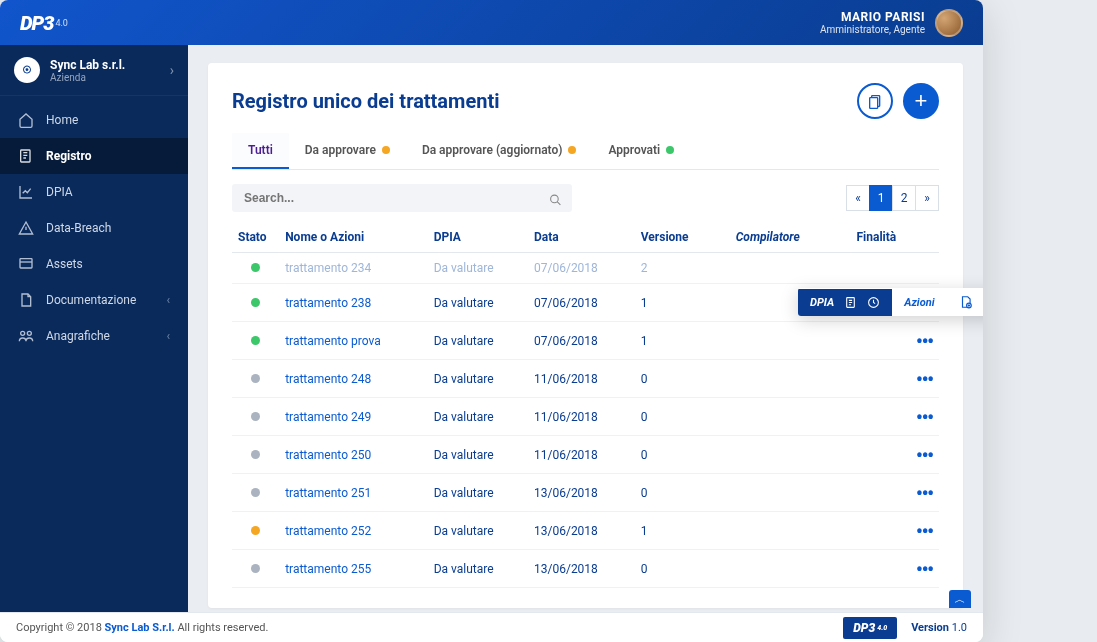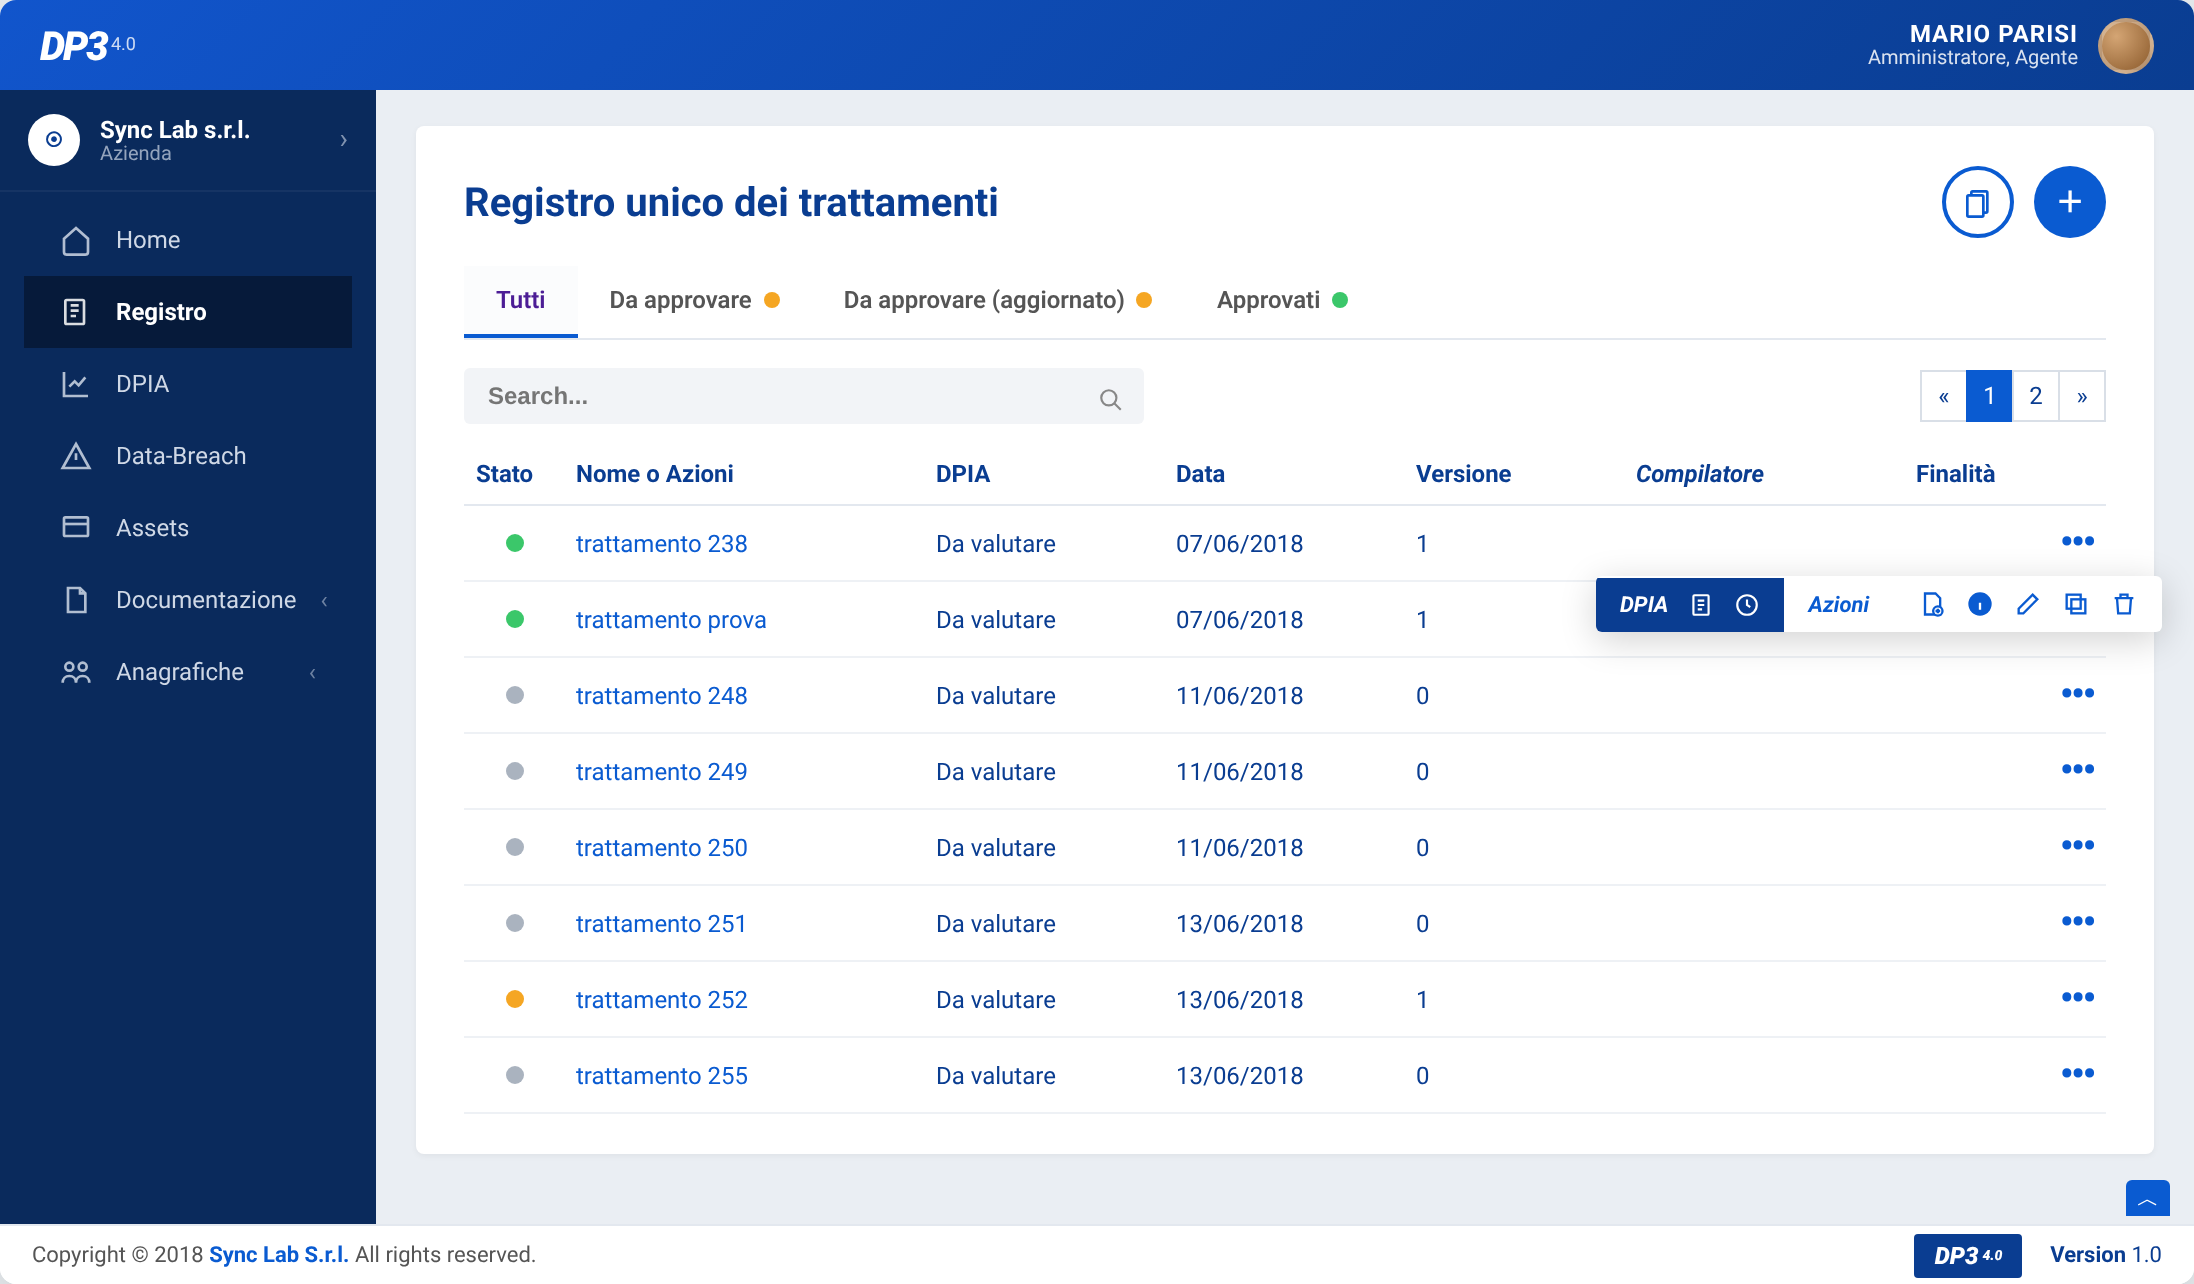--- a/index.html
+++ b/index.html
@@ -1,17 +1,17 @@
 <!DOCTYPE html>
 <html><head>
 <meta charset="utf-8">
 <style>
 * { box-sizing: border-box; margin: 0; padding: 0; }
 body { font-family: -apple-system, BlinkMacSystemFont, "Segoe UI", Roboto, sans-serif; background: #e8ecf0; overflow: hidden; }
-.app { width: 1097px; height: 642px; position: relative; background: #fff; border-radius: 8px; overflow: hidden; box-shadow: 0 10px 40px rgba(0,0,0,0.15); }
+.app { width: 983px; height: 642px; position: relative; background: #fff; border-radius: 8px; overflow: hidden; box-shadow: 0 10px 40px rgba(0,0,0,0.15); }
 
 .topbar { height: 45px; background: linear-gradient(135deg, #1155cc 0%, #0a3d91 100%); display: flex; align-items: center; padding: 0 20px; justify-content: space-between; }
 .logo { display: flex; align-items: center; color: #fff; }
 .logo-mark { font-weight: 900; font-size: 20px; font-style: italic; letter-spacing: -1px; }
 .logo-ver { font-size: 9px; margin-left: 2px; opacity: 0.8; }
 .user-block { display: flex; align-items: center; gap: 10px; }
 .user-text { text-align: right; color: #fff; }
 .user-name { font-weight: 700; font-size: 12px; letter-spacing: 0.5px; }
 .user-role { font-size: 10px; opacity: 0.85; }
 .avatar { width: 28px; height: 28px; border-radius: 50%; background: radial-gradient(circle at 30% 30%, #d4a574, #8b5a2b); border: 2px solid rgba(255,255,255,0.3); }
@@ -19,21 +19,21 @@
 .body { display: flex; height: calc(100% - 45px - 30px); }
 
 .sidebar { width: 188px; background: #0a2a5c; color: #cfd8e6; display: flex; flex-direction: column; }
 .company { display: flex; align-items: center; gap: 10px; padding: 12px 14px; border-bottom: 1px solid rgba(255,255,255,0.05); cursor: pointer; }
 .company-icon { width: 26px; height: 26px; border-radius: 50%; background: #fff; display: flex; align-items: center; justify-content: center; font-size: 9px; color: #0a3d91; font-weight: 700; }
 .company-text { flex: 1; }
 .company-name { font-size: 12px; font-weight: 700; color: #fff; }
 .company-sub { font-size: 10px; opacity: 0.7; }
 .company .chev { opacity: 0.6; font-size: 14px; }
 
-.nav { list-style: none; padding: 6px 12px; }
+.nav { list-style: none; padding: 6px 0; }
 .nav-item { display: flex; align-items: center; gap: 12px; padding: 10px 18px; font-size: 12px; cursor: pointer; position: relative; }
 .nav-item.active { background: #061a3a; color: #fff; font-weight: 700; }
 .nav-ico { width: 16px; height: 16px; opacity: 0.85; flex-shrink: 0; }
 .nav-item .chev { margin-left: auto; opacity: 0.5; font-size: 12px; }
 
 .main { flex: 1; background: #eaeef3; padding: 18px 20px; overflow: auto; }
 .panel { background: #fff; border-radius: 4px; padding: 20px 24px; box-shadow: 0 1px 3px rgba(0,0,0,0.05); }
 .panel-head { display: flex; align-items: center; justify-content: space-between; margin-bottom: 14px; }
 .page-title { font-size: 20px; font-weight: 700; color: #0a3d91; }
 .head-actions { display: flex; gap: 10px; }
@@ -229,20 +229,30 @@
               <th style="width:180px;">Nome o Azioni</th>
               <th style="width:120px;">DPIA</th>
               <th style="width:120px;">Data</th>
               <th style="width:110px;">Versione</th>
               <th style="width:140px;font-style:italic;">Compilatore</th>
               <th>Finalità</th>
               <th style="width:40px;"></th>
             </tr>
           </thead>
           <tbody id="rows">
+              <tr class="hover">
+                <td style="text-align:center;"><span class="status-dot sd-green"></span></td>
+                <td><span class="name-link">trattamento 234</span></td>
+                <td>Da valutare</td>
+                <td>07/06/2018</td>
+                <td>2</td>
+                <td></td>
+                <td></td>
+                <td style="text-align:right;"></td>
+              </tr>
               <tr>
                 <td style="text-align:center;"><span class="status-dot sd-green"></span></td>
                 <td><span class="name-link">trattamento 238</span></td>
                 <td>Da valutare</td>
                 <td>07/06/2018</td>
                 <td>1</td>
                 <td></td>
                 <td></td>
                 <td style="text-align:right;"><span class="row-menu">•••</span></td>
               </tr>

